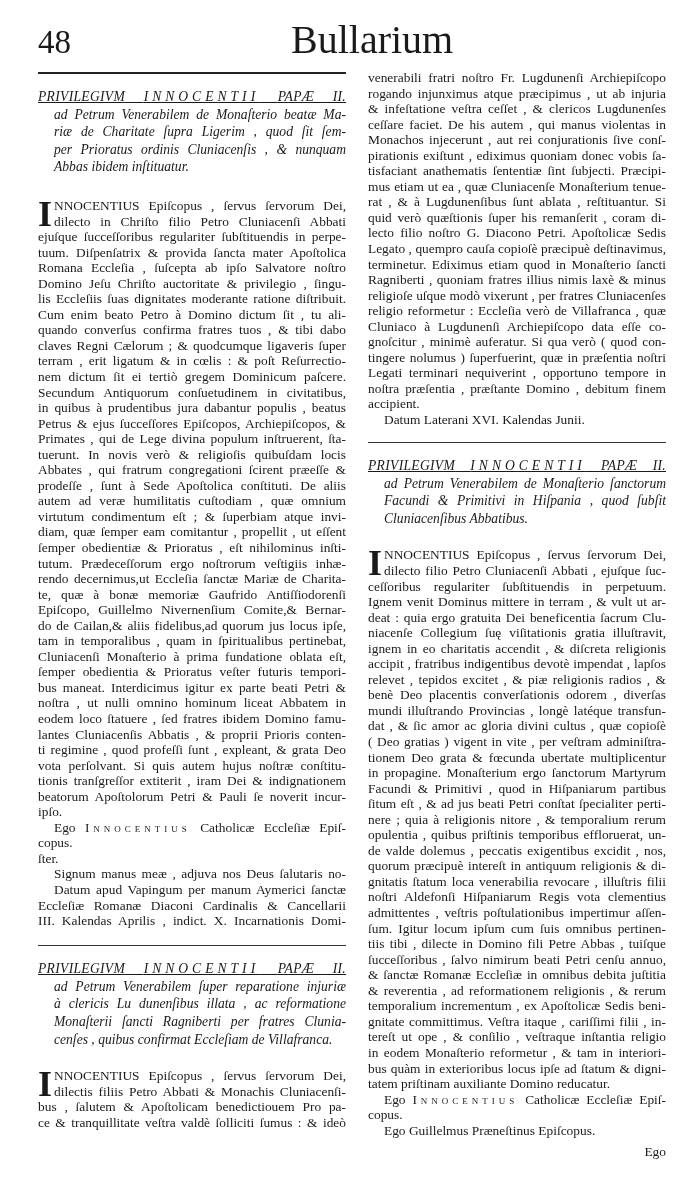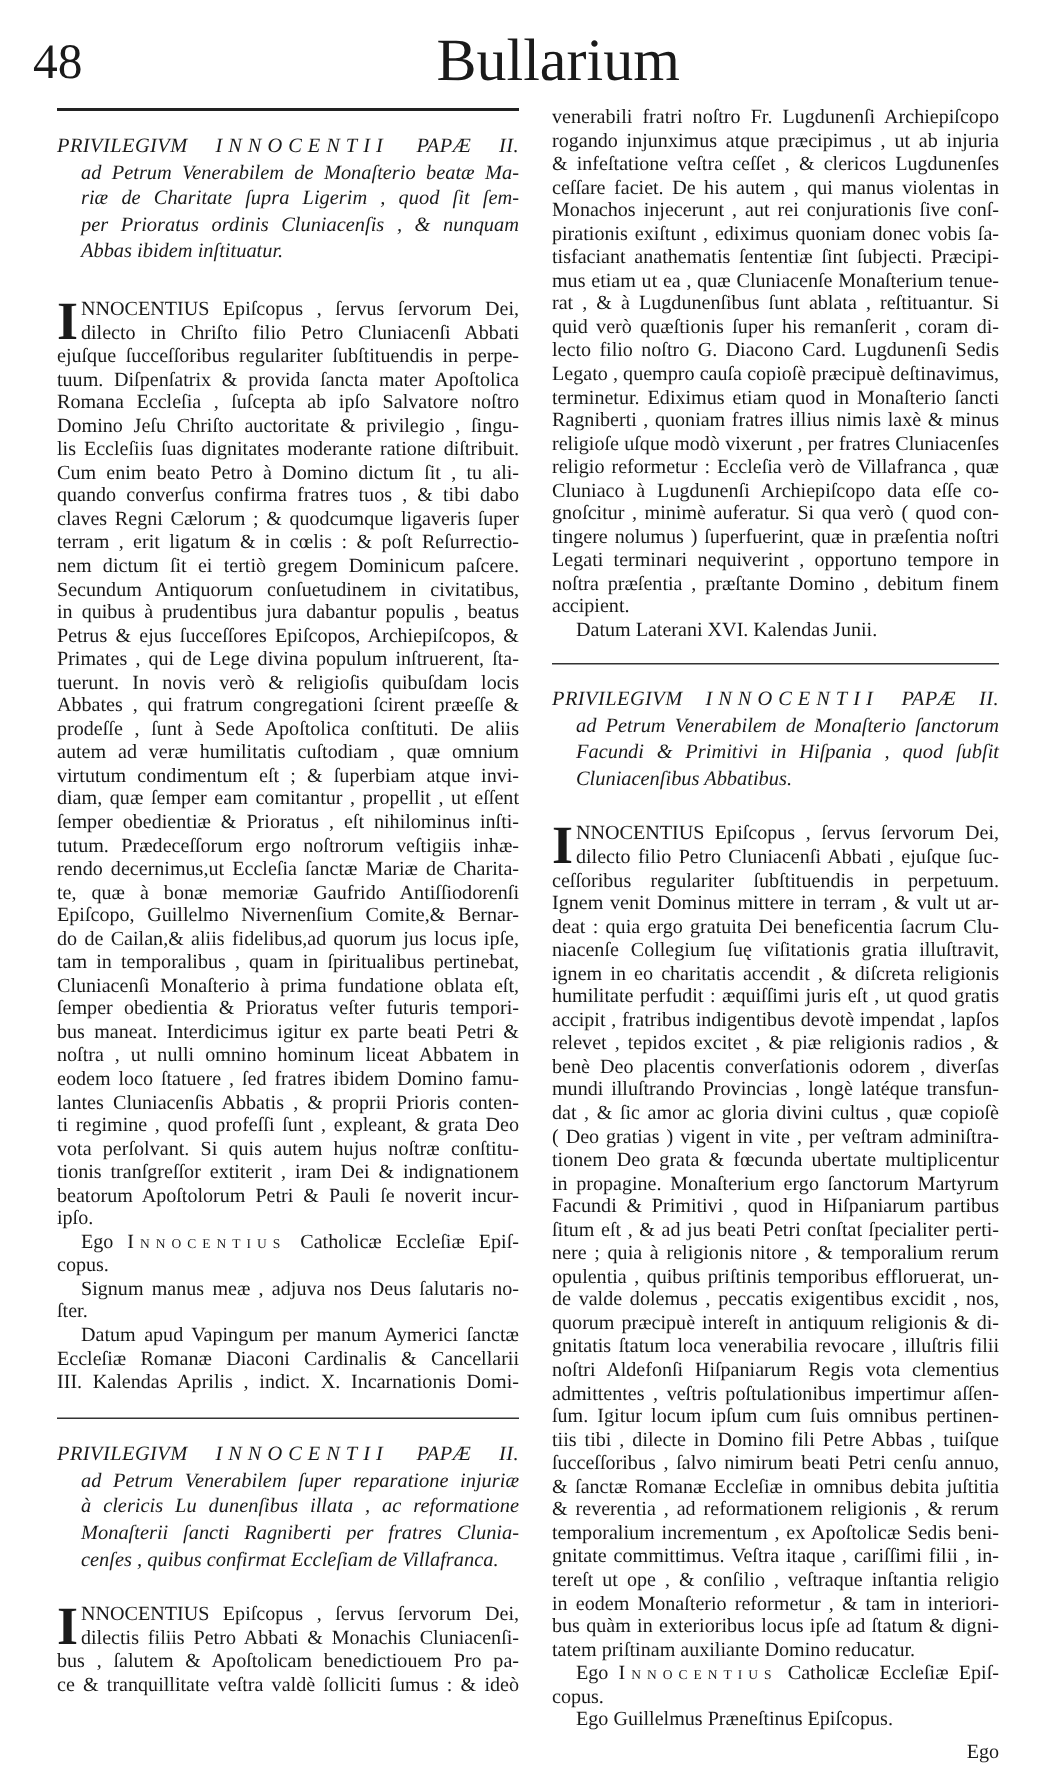--- a/index.html
+++ b/index.html
@@ -1,26 +1,26 @@
 <!DOCTYPE html>
 <html><head>
 <meta charset="utf-8">
 <style>
   html, body { margin: 0; padding: 0; background: #ffffff; }
   body { width: 694px; height: 1189px; position: relative; overflow: hidden;
          font-family: "Liberation Serif", "DejaVu Serif", serif; color: #1a1a1a; }
-  .page-number { position: absolute; left: 22px; top: 24px; font-size: 33px; line-height: 36px; }
+  .page-number { position: absolute; left: 38px; top: 24px; font-size: 33px; line-height: 36px; }
   .running-head { position: absolute; left: 291px; top: 18px; font-size: 40px; line-height: 44px; letter-spacing: 0px; }
   .col { position: absolute; }
   .col-left { left: 38px; top: 72px; width: 308px; }
   .col-right { left: 368px; top: 70px; width: 298px; }
   .rule { height: 2px; background: #222; margin: 0; }
   .rule-thin { height: 1.5px; background: #333; }
   .title { font-style: italic; font-size: 13.6px; line-height: 17.6px; margin-top: 14px; }
-  .title .first { letter-spacing: 0.3px; }
+  .title .first { letter-spacing: 0.3px; text-decoration: underline; }
   .title .first .sp { letter-spacing: 4px; }
   .title .rest { padding-left: 16px; }
   .line { display: block; font-size: 13.4px; line-height: 15.55px; white-space: nowrap;
           text-align: justify; text-align-last: justify; }
   .line.last { text-align-last: left; }
   .line.indent { padding-left: 16px; }
   .para { position: relative; }
   .dropcap-para .line.cap { padding-left: 16px; }
   .dropcap { position: absolute; left: 0; top: 1px; font-size: 36px; line-height: 30px; font-weight: bold; }
   .smallcaps { font-variant: small-caps; letter-spacing: 4px; }
@@ -101,22 +101,22 @@
 
   <div class="para">
     <span class="line indent">
       <span>Ego</span>
       <span class="smallcaps">Innocentius</span>
       <span>Catholicæ Eccleſiæ Epiſ-</span>
     </span>
     <span class="line last">copus.</span>
   </div>
   <div id="p1-signum">
+      <span class="line last">ſter.</span>
       <span class="line indent">Signum manus meæ , adjuva nos Deus ſalutaris no-</span>
-      <span class="line last">ſter.</span>
     </div>
   <div id="p1-datum">
       <span class="line indent">Datum apud Vapingum per manum Aymerici ſanctæ</span>
       <span class="line">Eccleſiæ Romanæ Diaconi Cardinalis &amp; Cancellarii</span>
       <span class="line">III. Kalendas Aprilis , indict. X. Incarnationis Domi-</span>
     </div>
 
   <div style="height:16px"></div>
   <div class="rule-thin"></div>
 
@@ -152,21 +152,21 @@
       <span class="line">venerabili fratri noſtro Fr. Lugdunenſi Archiepiſcopo</span>
       <span class="line">rogando injunximus atque præcipimus , ut ab injuria</span>
       <span class="line">&amp; infeſtatione veſtra ceſſet , &amp; clericos Lugdunenſes</span>
       <span class="line">ceſſare faciet. De his autem , qui manus violentas in</span>
       <span class="line">Monachos injecerunt , aut rei conjurationis ſive conſ-</span>
       <span class="line">pirationis exiſtunt , ediximus quoniam donec vobis ſa-</span>
       <span class="line">tisfaciant anathematis ſententiæ ſint ſubjecti. Præcipi-</span>
       <span class="line">mus etiam ut ea , quæ Cluniacenſe Monaſterium tenue-</span>
       <span class="line">rat , &amp; à Lugdunenſibus ſunt ablata , reſtituantur. Si</span>
       <span class="line">quid verò quæſtionis ſuper his remanſerit , coram di-</span>
-      <span class="line">lecto filio noſtro G. Diacono Card. Lugdunenſi Sedis</span>
+      <span class="line">lecto filio noſtro G. Diacono Petri. Apoſtolicæ Sedis</span>
       <span class="line">Legato , quempro cauſa copioſè præcipuè deſtinavimus,</span>
       <span class="line">terminetur. Ediximus etiam quod in Monaſterio ſancti</span>
       <span class="line">Ragniberti , quoniam fratres illius nimis laxè &amp; minus</span>
       <span class="line">religioſe uſque modò vixerunt , per fratres Cluniacenſes</span>
       <span class="line">religio reformetur : Eccleſia verò de Villafranca , quæ</span>
       <span class="line">Cluniaco à Lugdunenſi Archiepiſcopo data eſſe co-</span>
       <span class="line">gnoſcitur , minimè auferatur. Si qua verò ( quod con-</span>
       <span class="line">tingere nolumus ) ſuperfuerint, quæ in præſentia noſtri</span>
       <span class="line">Legati terminari nequiverint , opportuno tempore in</span>
       <span class="line">noſtra præſentia , præſtante Domino , debitum finem</span>
@@ -195,21 +195,20 @@
   <div class="para dropcap-para">
     <span class="dropcap">I</span>
     <div id="p3-body">
         <span class="line cap">NNOCENTIUS Epiſcopus , ſervus ſervorum Dei,</span>
         <span class="line cap">dilecto filio Petro Cluniacenſi Abbati , ejuſque ſuc-</span>
         <span class="line">ceſſoribus regulariter ſubſtituendis in perpetuum.</span>
         <span class="line">Ignem venit Dominus mittere in terram , &amp; vult ut ar-</span>
         <span class="line">deat : quia ergo gratuita Dei beneficentia ſacrum Clu-</span>
         <span class="line">niacenſe Collegium ſuę viſitationis gratia illuſtravit,</span>
         <span class="line">ignem in eo charitatis accendit , &amp; diſcreta religionis</span>
-        <span class="line">humilitate perfudit : æquiſſimi juris eſt , ut quod gratis</span>
         <span class="line">accipit , fratribus indigentibus devotè impendat , lapſos</span>
         <span class="line">relevet , tepidos excitet , &amp; piæ religionis radios , &amp;</span>
         <span class="line">benè Deo placentis converſationis odorem , diverſas</span>
         <span class="line">mundi illuſtrando Provincias , longè latéque transfun-</span>
         <span class="line">dat , &amp; ſic amor ac gloria divini cultus , quæ copioſè</span>
         <span class="line">( Deo gratias ) vigent in vite , per veſtram adminiſtra-</span>
         <span class="line">tionem Deo grata &amp; fœcunda ubertate multiplicentur</span>
         <span class="line">in propagine. Monaſterium ergo ſanctorum Martyrum</span>
         <span class="line">Facundi &amp; Primitivi , quod in Hiſpaniarum partibus</span>
         <span class="line">ſitum eſt , &amp; ad jus beati Petri conſtat ſpecialiter perti-</span>

